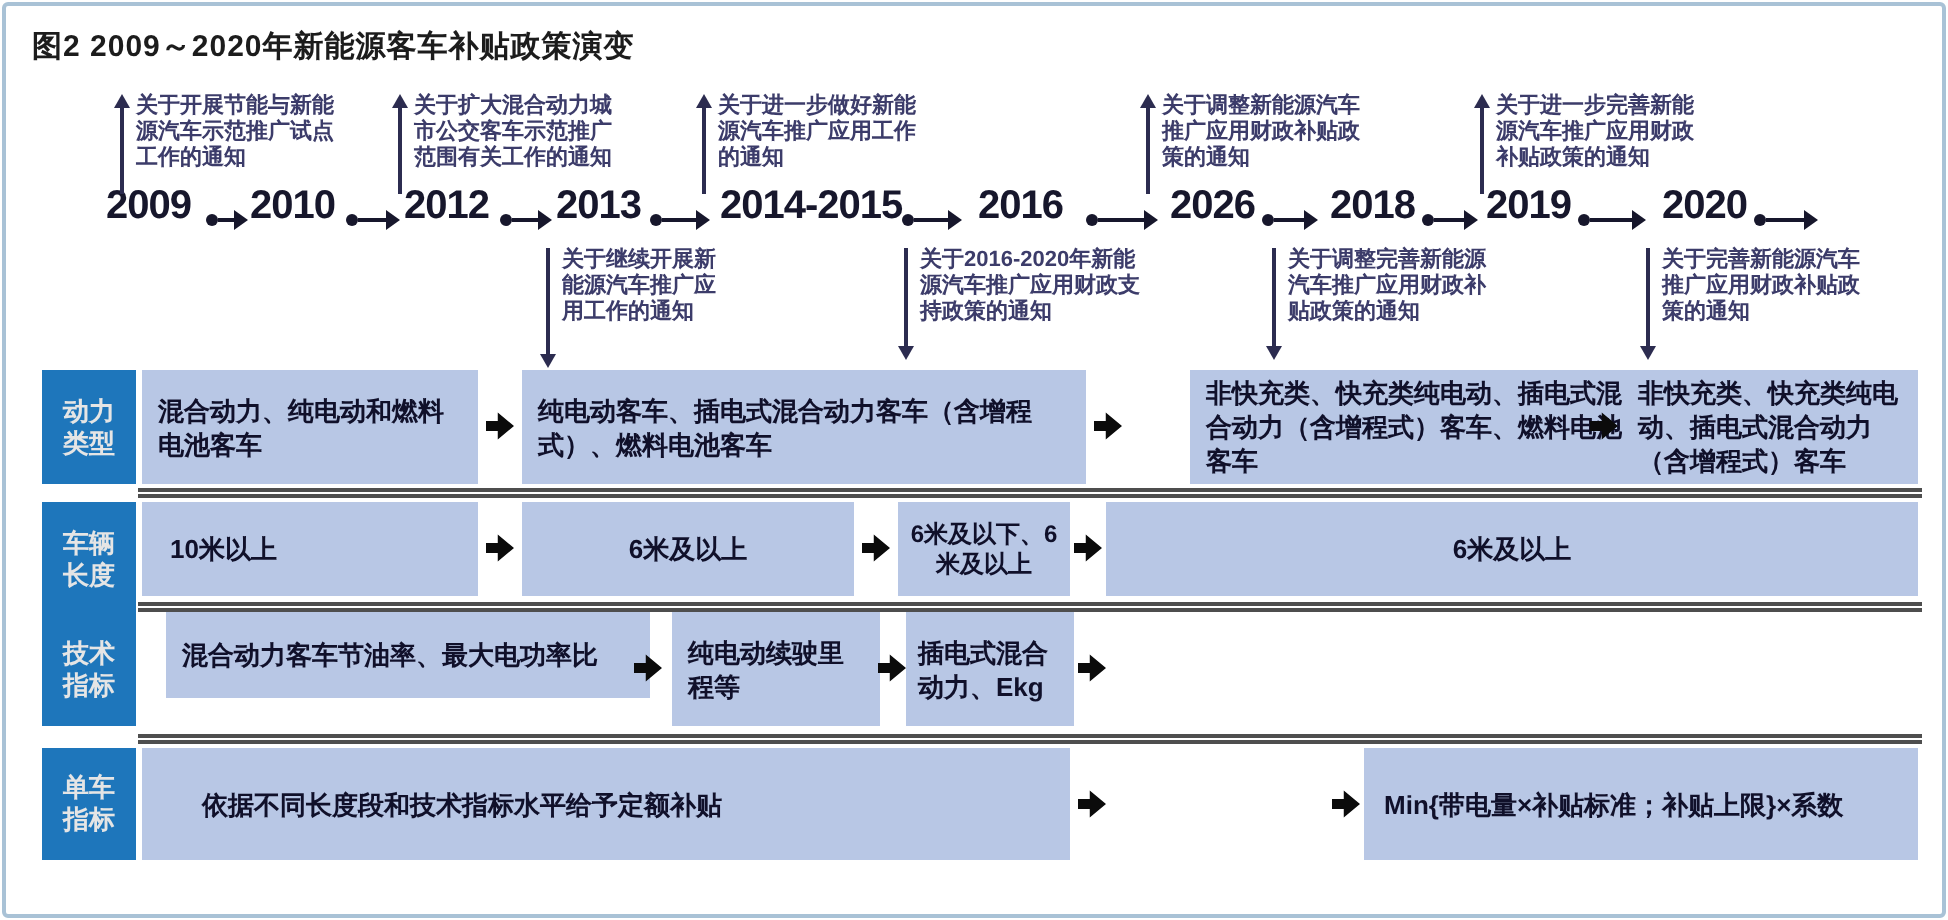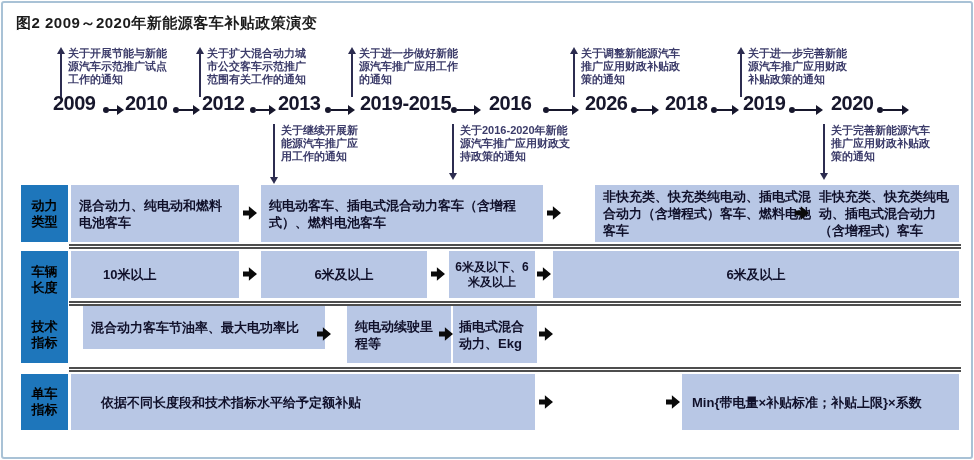--- a/index.html
+++ b/index.html
@@ -18,42 +18,42 @@
   .ann-text { font-size:11px; line-height:13px; font-weight:bold; color:#3c3c6a; }
   .vline { flex:none; width:2px; background:#2c2c50; position:relative; }
   .ann.top .vline { margin-top:7px; }
   .ann.top .vline::before { content:""; position:absolute; top:-7px; left:-3px;
       border-left:4px solid transparent; border-right:4px solid transparent; border-bottom:7px solid #2c2c50; }
   .ann.bottom .vline { margin-bottom:7px; }
   .ann.bottom .vline::after { content:""; position:absolute; bottom:-7px; left:-3px;
       border-left:4px solid transparent; border-right:4px solid transparent; border-top:7px solid #2c2c50; }
 
   
-  .rlabel { position:absolute; left:18px; width:47px; background:#1e76bb; color:#000000; font-weight:bold;
+  .rlabel { position:absolute; left:18px; width:47px; background:#1e76bb; color:#e5e5e5; font-weight:bold;
       font-size:13px; line-height:16px; display:flex; align-items:center; justify-content:center;
       text-align:center; box-sizing:border-box; padding:0 7px; }
   .box { position:absolute; background:#b8c7e5; color:#10102a; font-weight:bold; font-size:13px; line-height:17px;
       display:flex; align-items:center; box-sizing:border-box; padding:0 8px; }
   .box.center { justify-content:center; text-align:center; }
   .barrow { position:absolute; width:14px; height:16px; background:#0b0b0b;
       clip-path:polygon(0 34%,42% 34%,42% 8%,100% 50%,42% 92%,42% 66%,0 66%); }
   .sep { position:absolute; height:5px; box-sizing:border-box; border-top:2px solid #4e4e4e; border-bottom:2px solid #4e4e4e; }
 </style>
 </head>
 <body>
 
 <div class="frame">
 
   <div class="title">图2 2009～2020年新能源客车补贴政策演变</div>
 
   <span class="year" style="left:50px">2009</span>
   <span class="year" style="left:122px">2010</span>
   <span class="year" style="left:199px">2012</span>
   <span class="year" style="left:275px">2013</span>
-  <span class="year" style="left:357px">2019-2015</span>
+  <span class="year" style="left:357px">2014-2015</span>
   <span class="year" style="left:486px">2016</span>
   <span class="year" style="left:582px">2026</span>
   <span class="year" style="left:662px">2018</span>
   <span class="year" style="left:740px">2019</span>
   <span class="year" style="left:828px">2020</span>
 
   <span class="conn" style="left:100px;width:21px">
       <i class="dot"></i>
       <i class="line"></i>
       <i class="head"></i>
@@ -126,49 +126,53 @@
   </div>
 
   <div class="ann bottom" style="left:270px;top:121px;height:60px">
     <div class="vline"></div>
     <div class="ann-text" style="width:78px">关于继续开展新能源汽车推广应用工作的通知</div>
   </div>
   <div class="ann bottom" style="left:449px;top:121px;height:56px">
     <div class="vline"></div>
     <div class="ann-text" style="width:112px">关于2016-2020年新能源汽车推广应用财政支持政策的通知</div>
   </div>
+  <div class="ann bottom" style="left:633px;top:121px;height:56px">
+    <div class="vline"></div>
+    <div class="ann-text" style="width:100px">关于调整完善新能源汽车推广应用财政补贴政策的通知</div>
+  </div>
   <div class="ann bottom" style="left:820px;top:121px;height:56px">
     <div class="vline"></div>
     <div class="ann-text" style="width:100px">关于完善新能源汽车推广应用财政补贴政策的通知</div>
   </div>
 
   <div class="rlabel" style="top:182px;height:57px">动力类型</div>
   <div class="box" style="left:68px;top:182px;width:168px;height:57px">混合动力、纯电动和燃料电池客车</div>
   <span class="barrow" style="left:240px;top:202px"></span>
   <div class="box" style="left:258px;top:182px;width:282px;height:57px">纯电动客车、插电式混合动力客车（含增程式）、燃料电池客车</div>
   <span class="barrow" style="left:544px;top:202px"></span>
   <div class="box" style="left:592px;top:182px;width:230px;height:57px">非快充类、快充类纯电动、插电式混合动力（含增程式）客车、燃料电池客车</div>
   <span class="barrow" style="left:792px;top:202px"></span>
   <div class="box" style="left:808px;top:182px;width:148px;height:57px">非快充类、快充类纯电动、插电式混合动力（含增程式）客车</div>
   <div class="sep" style="left:66px;top:241px;width:892px"></div>
 
   <div class="rlabel" style="top:248px;height:58px">车辆长度</div>
-  <div class="box" style="left:68px;top:248px;width:168px;height:47px;padding-left:32px">10米以上</div>
+  <div class="box" style="left:68px;top:248px;width:168px;height:47px;padding-left:14px">10米以上</div>
   <span class="barrow" style="left:240px;top:263px"></span>
   <div class="box center" style="left:258px;top:248px;width:166px;height:47px">6米及以上</div>
   <span class="barrow" style="left:428px;top:263px"></span>
   <div class="box center" style="left:446px;top:248px;width:86px;height:47px;font-size:12px;line-height:15px;padding:0 4px">6米及以下、6米及以上</div>
   <span class="barrow" style="left:534px;top:263px"></span>
   <div class="box center" style="left:550px;top:248px;width:406px;height:47px">6米及以上</div>
   <div class="sep" style="left:66px;top:298px;width:892px"></div>
 
   <div class="rlabel" style="top:303px;height:57px">技术指标</div>
   <div class="box" style="left:80px;top:303px;width:242px;height:43px">混合动力客车节油率、最大电功率比</div>
   <span class="barrow" style="left:314px;top:323px"></span>
-  <div class="box" style="left:344px;top:303px;width:104px;height:57px">纯电动续驶里程等</div>
+  <div class="box" style="left:333px;top:303px;width:104px;height:57px">纯电动续驶里程等</div>
   <span class="barrow" style="left:436px;top:323px"></span>
   <div class="box" style="left:450px;top:303px;width:84px;height:57px;padding:0 6px">插电式混合动力、Ekg</div>
   <span class="barrow" style="left:536px;top:323px"></span>
   <div class="sep" style="left:66px;top:364px;width:892px"></div>
 
   <div class="rlabel" style="top:371px;height:56px">单车指标</div>
   <div class="box" style="left:68px;top:371px;width:464px;height:56px;padding-left:30px">依据不同长度段和技术指标水平给予定额补贴</div>
   <span class="barrow" style="left:536px;top:391px"></span>
   <span class="barrow" style="left:663px;top:391px"></span>
   <div class="box" style="left:679px;top:371px;width:277px;height:56px;padding-left:10px">Min{带电量×补贴标准；补贴上限}×系数</div>

